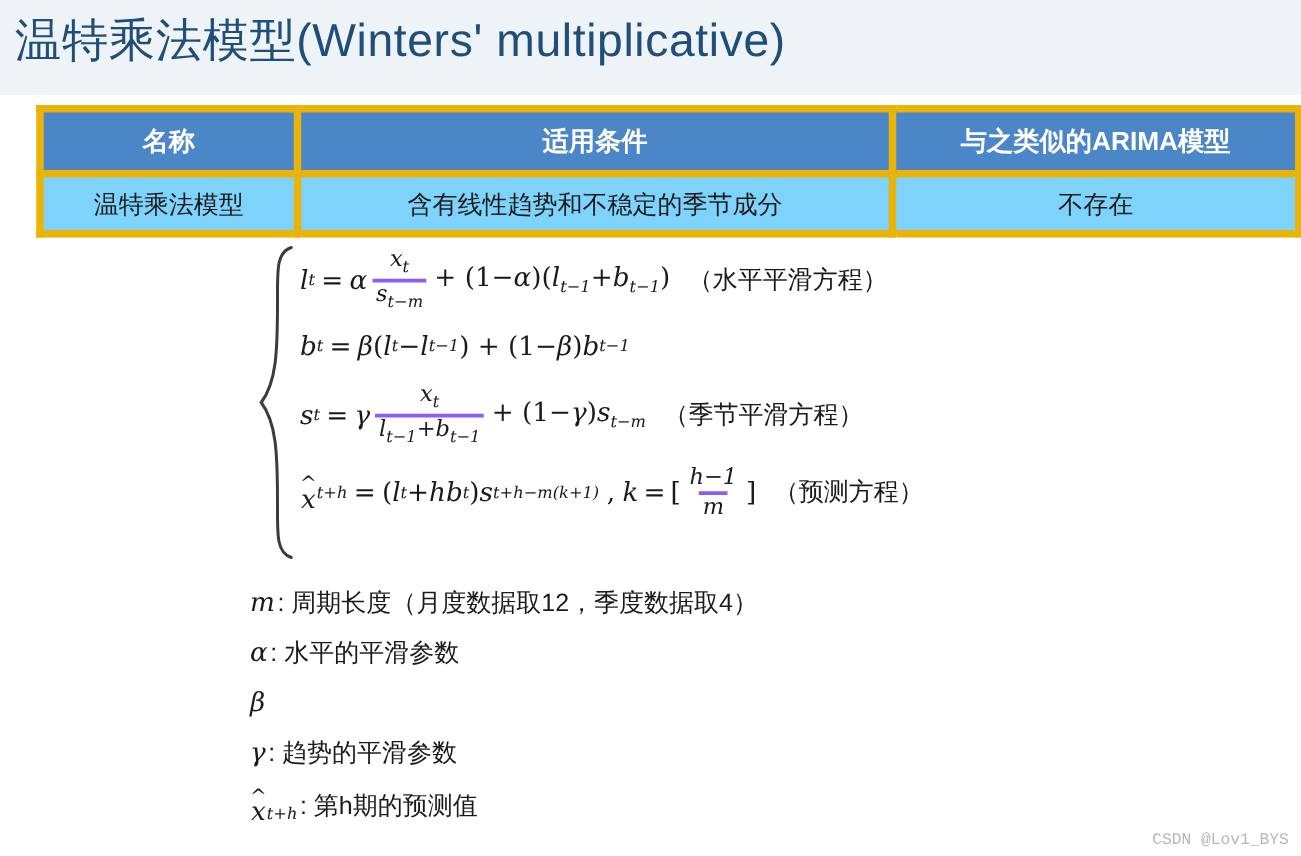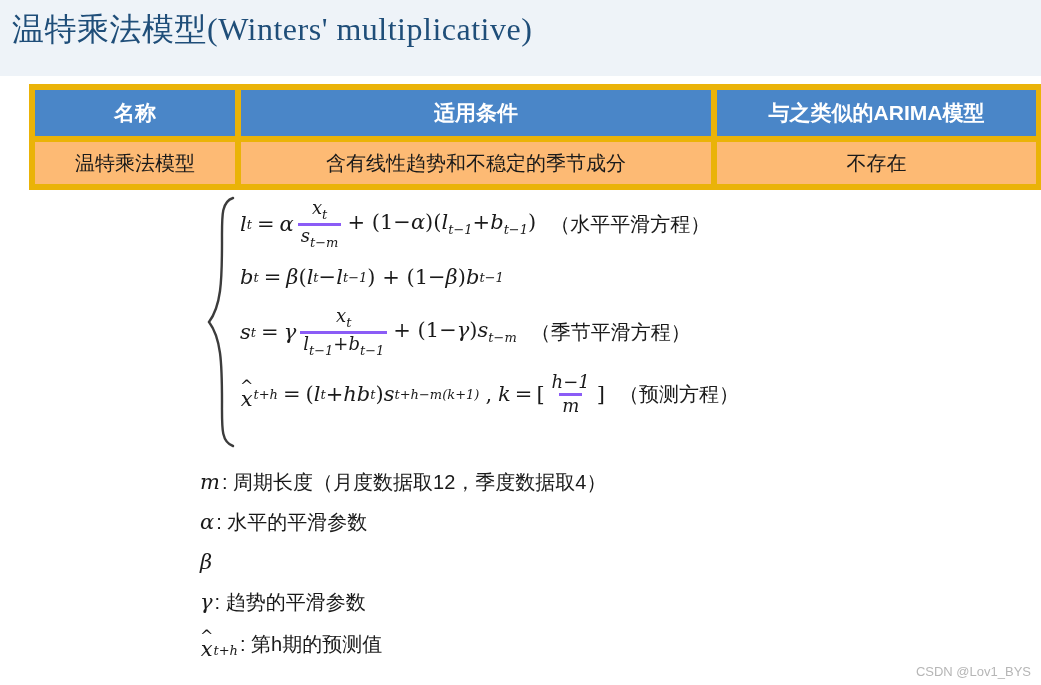--- a/index.html
+++ b/index.html
@@ -26,22 +26,22 @@
     left: 0;
     top: 0;
     width: 1041px;
     height: 76px;
     background: #eef3f8;
   }
   .title-text {
     position: absolute;
     left: 12px;
     top: 8px;
-    font-family: Liberation Serif, serif;
-    font-size: 32px;
+    font-family: Liberation Sans, sans-serif;
+    font-size: 37px;
     color: #1f4e79;
     white-space: nowrap;
     letter-spacing: 0.5px;
   }
   
   .tbl {
     position: absolute;
     left: 29px;
     top: 84px;
     width: 983px;
@@ -55,21 +55,21 @@
     font-family: "Liberation Sans", sans-serif;
   }
   .tbl tr.head td {
     background: #4a86c8;
     color: #ffffff;
     font-weight: bold;
     font-size: 21px;
     height: 44px;
   }
   .tbl tr.body td {
-    background: #fdba74;
+    background: #7dd3fc;
     color: #1a1a1a;
     font-size: 20px;
     height: 40px;
     font-weight: normal;
   }
   .col-a { width: 198px; }
   .col-b { width: 468px; }
   .col-c { width: 317px; }
   
   .eq-wrap {
@@ -173,21 +173,21 @@
     font-style: italic;
     font-size: 21px;
     margin-right: 2px;
   }
   .legend .row.last { height: 44px; }
   
   .watermark {
     position: absolute;
     right: 10px;
     bottom: 6px;
-    font-family: Liberation Sans, sans-serif;
+    font-family: Liberation Mono, monospace;
     font-size: 13px;
     color: #b6b6b6;
   }
 </style>
 </head>
 <body>
 
 <div class="slide">
 
   <div class="title-bar">

